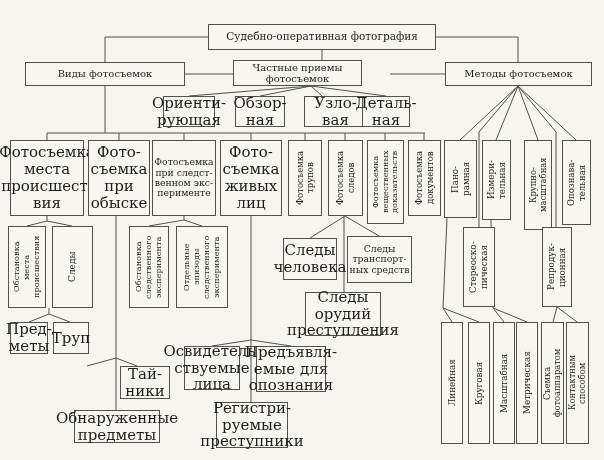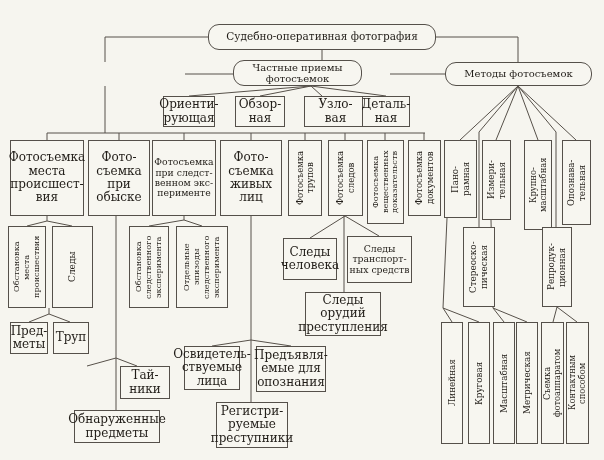--- a/index.html
+++ b/index.html
@@ -16,30 +16,30 @@
   svg.wires { position:absolute; left:0; top:0; }
   svg.wires line { stroke:#57514a; stroke-width:1; }
   .bx {
     position:absolute;
     border:1px solid #55504a;
     background:#f7f6f0;
     display:flex; align-items:center; justify-content:center;
     text-align:center;
     white-space:pre-line;
     color:#211d18;
-    font-size:12px; line-height:1.12;
+    font-size:15px; line-height:1.12;
     box-sizing:border-box;
     padding:1px;
   }
   .bx.v {
     writing-mode:vertical-rl;
     transform:rotate(180deg);
     font-size:8.8px; line-height:1.2;
   }
-  .bx.top { font-size:10px;border-radius:11px; }
+  .bx.top { font-size:10px; }
 </style>
 </head>
 <body>
 
 <div id="canvas">
 
   <svg class="wires" width="604" height="460">
 
     <line x1="208" y1="37" x2="105" y2="37"></line>
       <line x1="105" y1="37" x2="105" y2="62"></line>
@@ -105,20 +105,21 @@
 
     <line x1="491" y1="220" x2="493" y2="308"></line>
     <line x1="493" y1="308" x2="504" y2="322"></line>
       <line x1="493" y1="308" x2="527" y2="322"></line>
 
     <line x1="557" y1="307" x2="553" y2="322"></line>
       <line x1="557" y1="307" x2="577" y2="322"></line>
   </svg>
 
   <div class="bx top" style="left:208px;top:24px;width:228px;height:26px;font-size:10.5px">Судебно-оперативная фотография</div>
+  <div class="bx top" style="left:25px;top:62px;width:160px;height:24px">Виды фотосъемок</div>
   <div class="bx top" style="left:233px;top:60px;width:129px;height:26px">Частные приемы фотосъемок</div>
   <div class="bx top" style="left:445px;top:62px;width:147px;height:24px">Методы фотосъемок</div>
 
   <div class="bx" style="left:163px;top:96px;width:52px;height:31px">Ориенти-
 рующая</div>
   <div class="bx" style="left:235px;top:96px;width:50px;height:31px">Обзор-
 ная</div>
   <div class="bx" style="left:304px;top:96px;width:63px;height:31px">Узло-
 вая</div>
   <div class="bx" style="left:362px;top:96px;width:48px;height:31px">Деталь-

